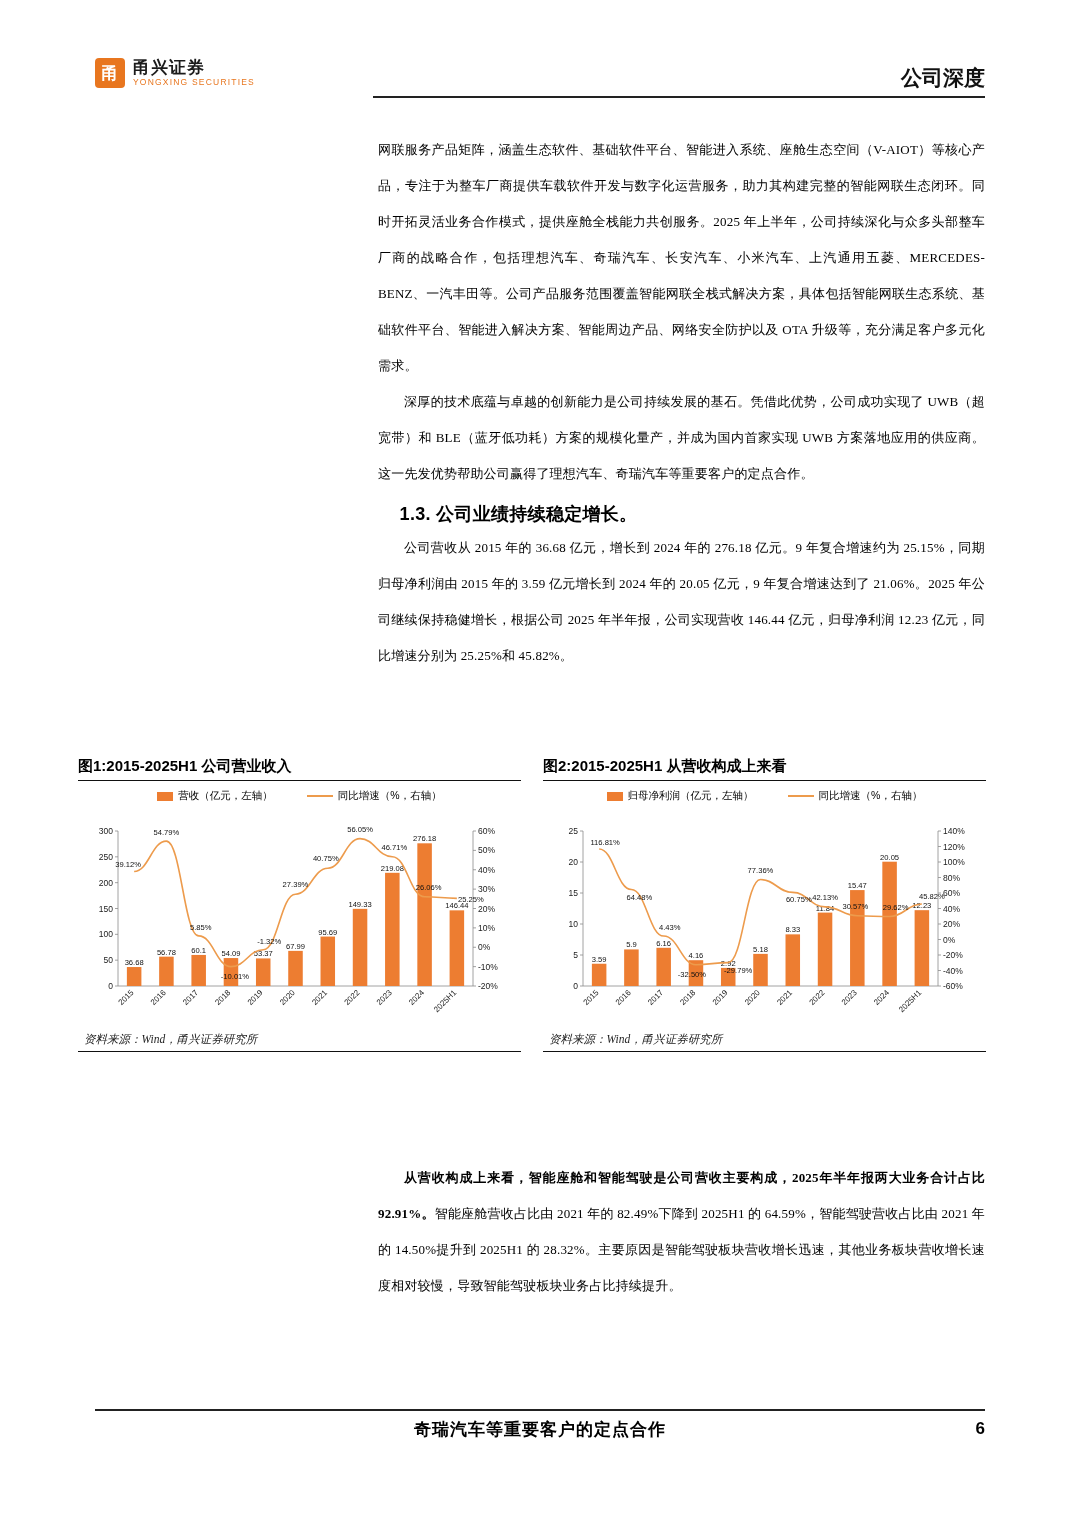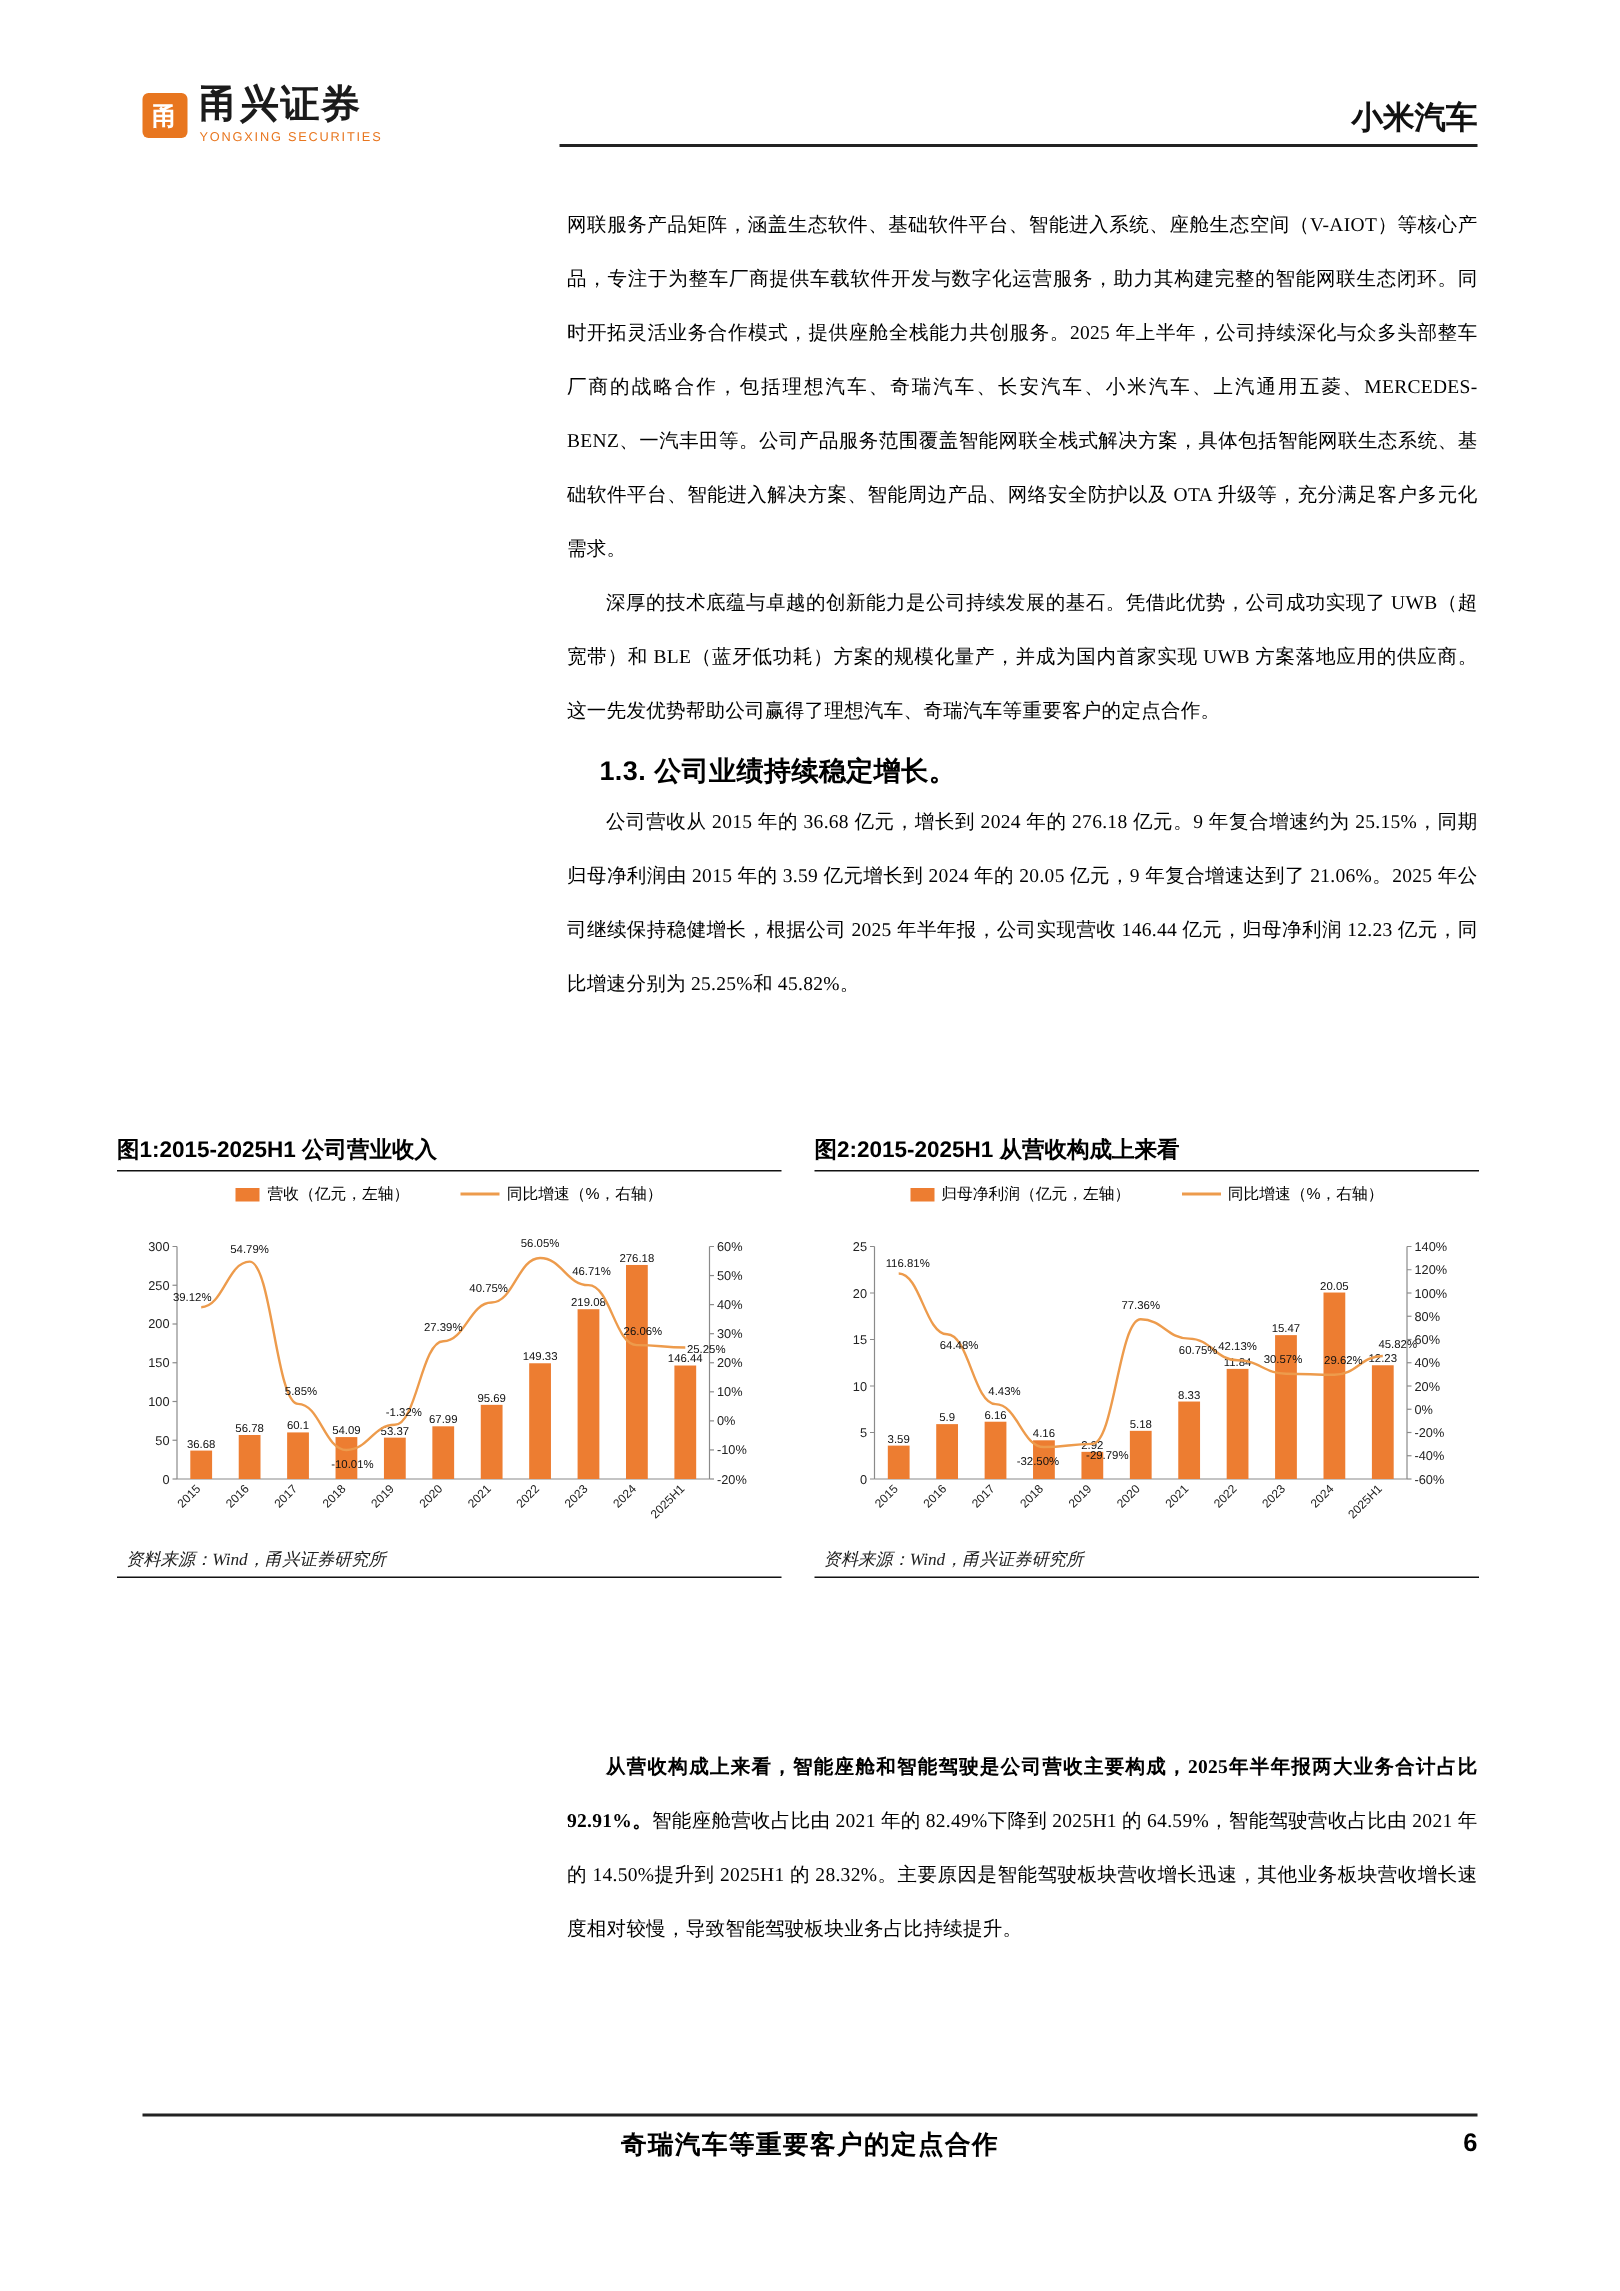--- a/index.html
+++ b/index.html
@@ -21,22 +21,22 @@
   .logo-wrap { position:absolute; left:0; top:0; display:flex; align-items:center; gap:8px; }
   .logo-mark {
     width:30px; height:30px; border-radius:4px;
     background:#e8761f; color:#fff;
     font-family:"Liberation Sans", sans-serif;
     font-size:17px; font-weight:700;
     display:flex; align-items:center; justify-content:center;
   }
   .logo-text { line-height:1.05; }
   .logo-cn {
-    font-family:Liberation Mono, monospace;
-    font-size:26px; font-weight:700; color:#1b1b1b; letter-spacing:1px;
+    font-family:Liberation Serif, serif;
+    font-size:17px; font-weight:700; color:#1b1b1b; letter-spacing:1px;
   }
   .logo-en {
     font-family:"Liberation Sans", sans-serif;
     font-size:8.5px; color:#e8761f; letter-spacing:1.2px; margin-top:2px;
   }
   .header-rule {
     position:absolute; left:278px; right:0; top:38px;
     border-top:2px solid #222;
   }
   .header-title {
@@ -129,21 +129,21 @@
 
   <div class="header">
     <div class="logo-wrap">
       <div class="logo-mark">甬</div>
       <div class="logo-text">
         <div class="logo-cn">甬兴证券</div>
         <div class="logo-en">YONGXING SECURITIES</div>
       </div>
     </div>
     <div class="header-rule"></div>
-    <div class="header-title">小米汽车</div>
+    <div class="header-title">公司深度</div>
   </div>
 
   <div class="content">
     <p class="para">网联服务产品矩阵，涵盖生态软件、基础软件平台、智能进入系统、座舱生态空间（V-AIOT）等核心产品，专注于为整车厂商提供车载软件开发与数字化运营服务，助力其构建完整的智能网联生态闭环。同时开拓灵活业务合作模式，提供座舱全栈能力共创服务。2025 年上半年，公司持续深化与众多头部整车厂商的战略合作，包括理想汽车、奇瑞汽车、长安汽车、小米汽车、上汽通用五菱、MERCEDES-BENZ、一汽丰田等。公司产品服务范围覆盖智能网联全栈式解决方案，具体包括智能网联生态系统、基础软件平台、智能进入解决方案、智能周边产品、网络安全防护以及 OTA 升级等，充分满足客户多元化需求。</p>
     <p class="para indent">深厚的技术底蕴与卓越的创新能力是公司持续发展的基石。凭借此优势，公司成功实现了 UWB（超宽带）和 BLE（蓝牙低功耗）方案的规模化量产，并成为国内首家实现 UWB 方案落地应用的供应商。这一先发优势帮助公司赢得了理想汽车、奇瑞汽车等重要客户的定点合作。</p>
     <h3 class="sec">1.3. 公司业绩持续稳定增长。</h3>
     <p class="para indent">公司营收从 2015 年的 36.68 亿元，增长到 2024 年的 276.18 亿元。9 年复合增速约为 25.15%，同期归母净利润由 2015 年的 3.59 亿元增长到 2024 年的 20.05 亿元，9 年复合增速达到了 21.06%。2025 年公司继续保持稳健增长，根据公司 2025 年半年报，公司实现营收 146.44 亿元，归母净利润 12.23 亿元，同比增速分别为 25.25%和 45.82%。</p>
   </div>
 
   <div class="figures">

